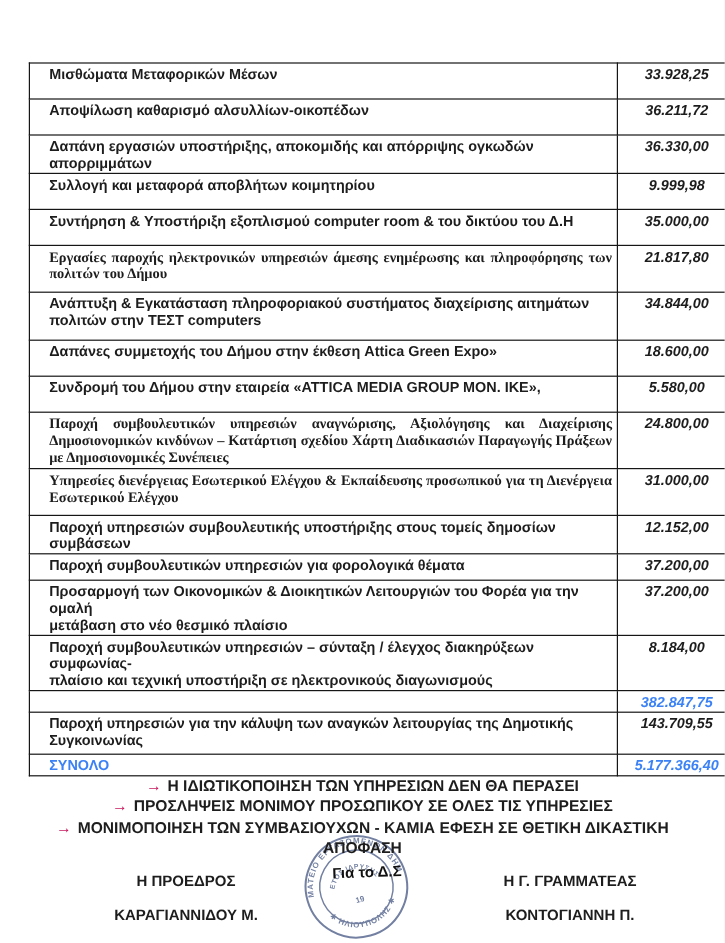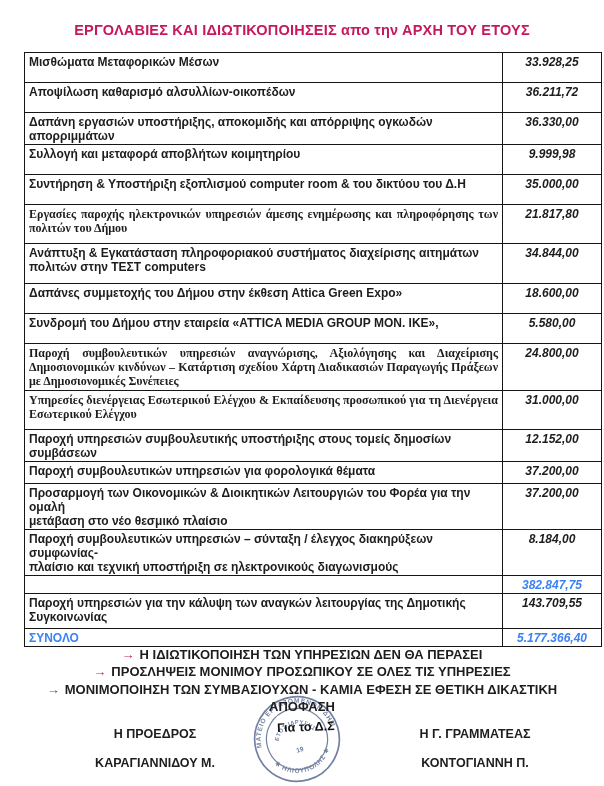--- a/index.html
+++ b/index.html
@@ -26,21 +26,21 @@
     border-collapse:collapse;
     table-layout:fixed;
   }
   table.expense td{
     border:1.5px solid #161616;
     vertical-align:top;
     font-size:12px;line-height:14px;
   }
   td.label{
     width:469px;
-    padding:2px 4px 1px 4px;
+    padding:2px 4px 1px 16px;
     white-space:pre-line;
   }
   td.label.justify{white-space:normal;text-align:justify;font-family:Liberation Serif, serif;}
   td.value{
     width:94px;
     text-align:center;
     padding:2px 2px 1px 2px;
     font-style:italic;
   }
   .accent{color:#3b82f6;}
@@ -73,21 +73,20 @@
     font-size:12.5px;color:#101010;
     z-index:3;
     transform:rotate(-2deg);
   }
 </style>
 </head>
 <body>
 
 <div class="page">
 
-  <h1 class="title">ΕΡΓΟΛΑΒΙΕΣ ΚΑΙ ΙΔΙΩΤΙΚΟΠΟΙΗΣΕΙΣ απο την ΑΡΧΗ ΤΟΥ ΕΤΟΥΣ</h1>
 
   <table class="expense">
     <tbody id="table-body">
         <tr style="height: 30px;">
           <td class="label">Μισθώματα Μεταφορικών Μέσων</td>
           <td class="value">33.928,25</td>
         </tr>
         <tr style="height: 30px;">
           <td class="label">Αποψίλωση καθαρισμό αλσυλλίων-οικοπέδων</td>
           <td class="value">36.211,72</td>

